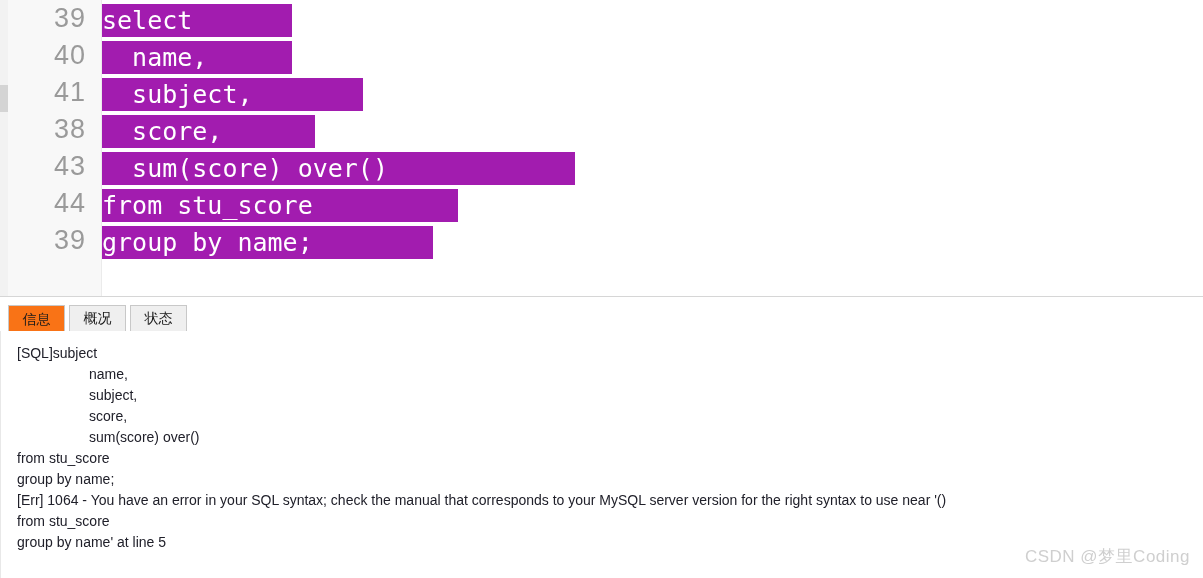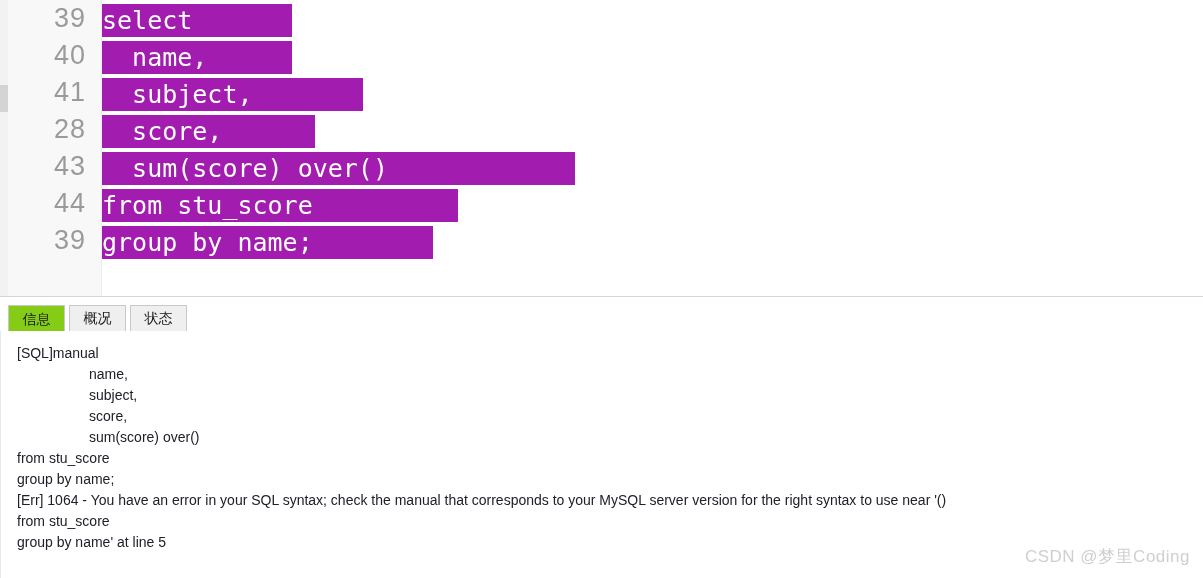--- a/index.html
+++ b/index.html
@@ -127,21 +127,21 @@
     text-align: center;
     font-size: 14px;
     color: #1a1a1a;
     box-sizing: border-box;
     border: 1px solid #c8c8c8;
     border-bottom: none;
     background: #efefef;
     cursor: default;
   }
   .tab.active {
-    background: #84cc16;
+    background: #f97316;
     border-color: #c8c8c8;
     height: 27px;
     line-height: 26px;
   }
   #tab-info    { left: 8px;   width: 57px; }
   #tab-profile { left: 69px;  width: 57px; }
   #tab-status  { left: 130px; width: 57px; }
 
   
   #result-body {
@@ -191,40 +191,40 @@
   <div id="editor-scrollbar">
     <div id="editor-scrollbar-thumb"></div>
   </div>
 
   <div id="editor-gutter"></div>
 
   <div id="code-area">
       <div class="code-line"><span class="ln">39</span><span class="code-hl" style="width: 190px;">select</span></div>
       <div class="code-line"><span class="ln">40</span><span class="code-hl" style="width: 190px;">  name,</span></div>
       <div class="code-line"><span class="ln">41</span><span class="code-hl" style="width: 261px;">  subject,</span></div>
-      <div class="code-line"><span class="ln">28</span><span class="code-hl" style="width: 213px;">  score,</span></div>
+      <div class="code-line"><span class="ln">38</span><span class="code-hl" style="width: 213px;">  score,</span></div>
       <div class="code-line"><span class="ln">43</span><span class="code-hl" style="width: 473px;">  sum(score) over()</span></div>
       <div class="code-line"><span class="ln">44</span><span class="code-hl" style="width: 356px;">from stu_score</span></div>
       <div class="code-line"><span class="ln">39</span><span class="code-hl" style="width: 331px;">group by name;</span></div>
     </div>
 </div>
 
 <div id="pane-splitter"></div>
 
 <div id="result-pane">
 
   <div id="result-tabbar">
     <div class="tab active" id="tab-info">信息</div>
     <div class="tab" id="tab-profile">概况</div>
     <div class="tab" id="tab-status">状态</div>
   </div>
 
   <div id="result-body">
     <div id="result-log">
-        <div class="log-line">[SQL]manual</div>
+        <div class="log-line">[SQL]subject</div>
         <div class="log-line indent">name,</div>
         <div class="log-line indent">subject,</div>
         <div class="log-line indent">score,</div>
         <div class="log-line indent">sum(score) over()</div>
         <div class="log-line">from stu_score</div>
         <div class="log-line">group by name;</div>
         <div class="log-line">[Err] 1064 - You have an error in your SQL syntax; check the manual that corresponds to your MySQL server version for the right syntax to use near '()</div>
         <div class="log-line">from stu_score</div>
         <div class="log-line">group by name' at line 5</div>
       </div>

